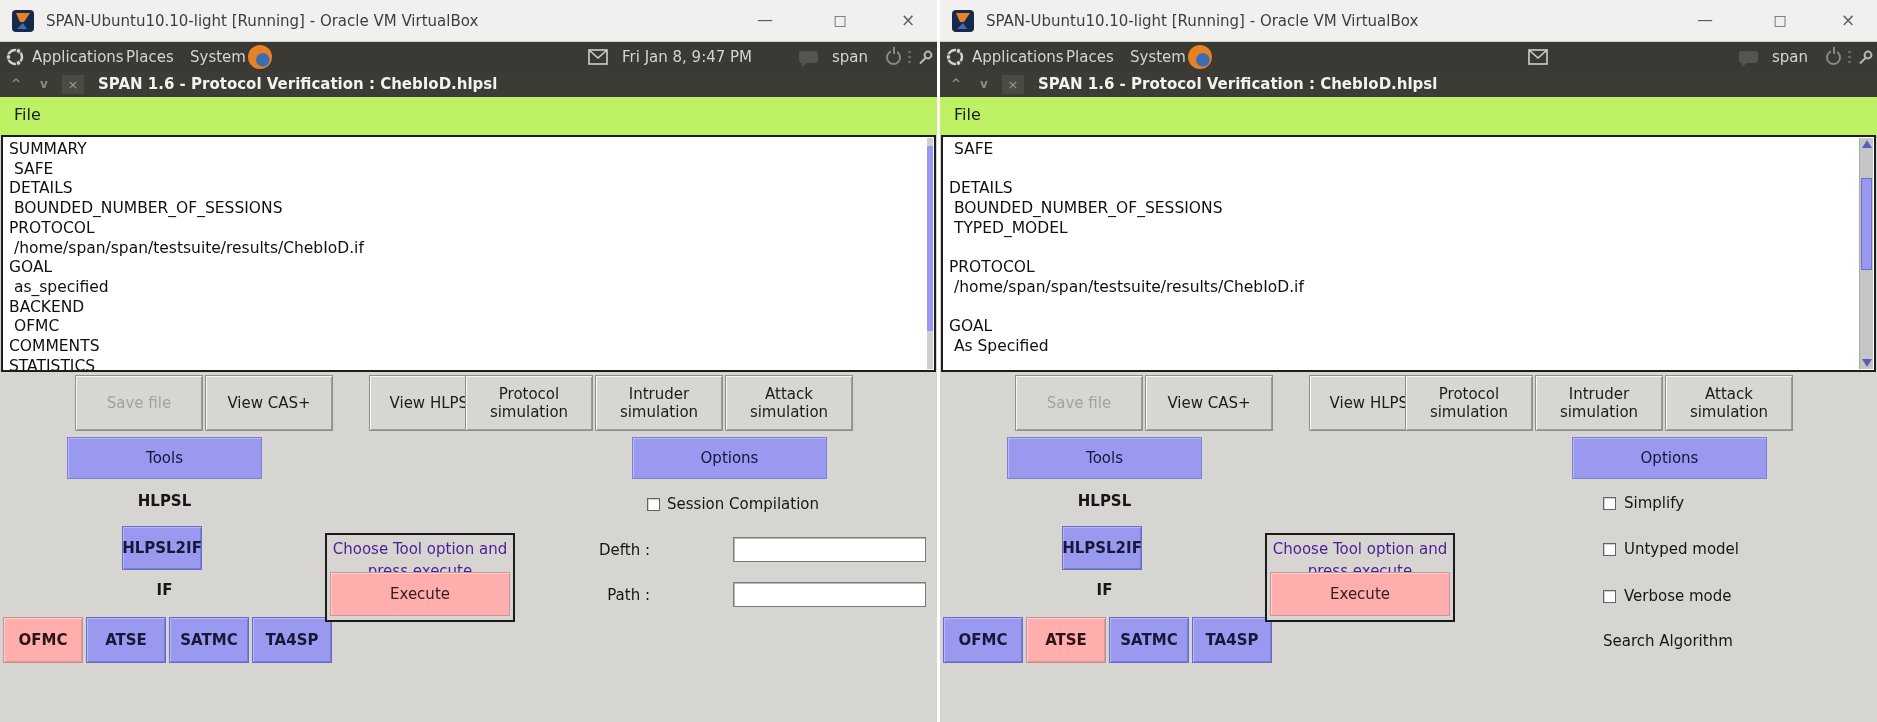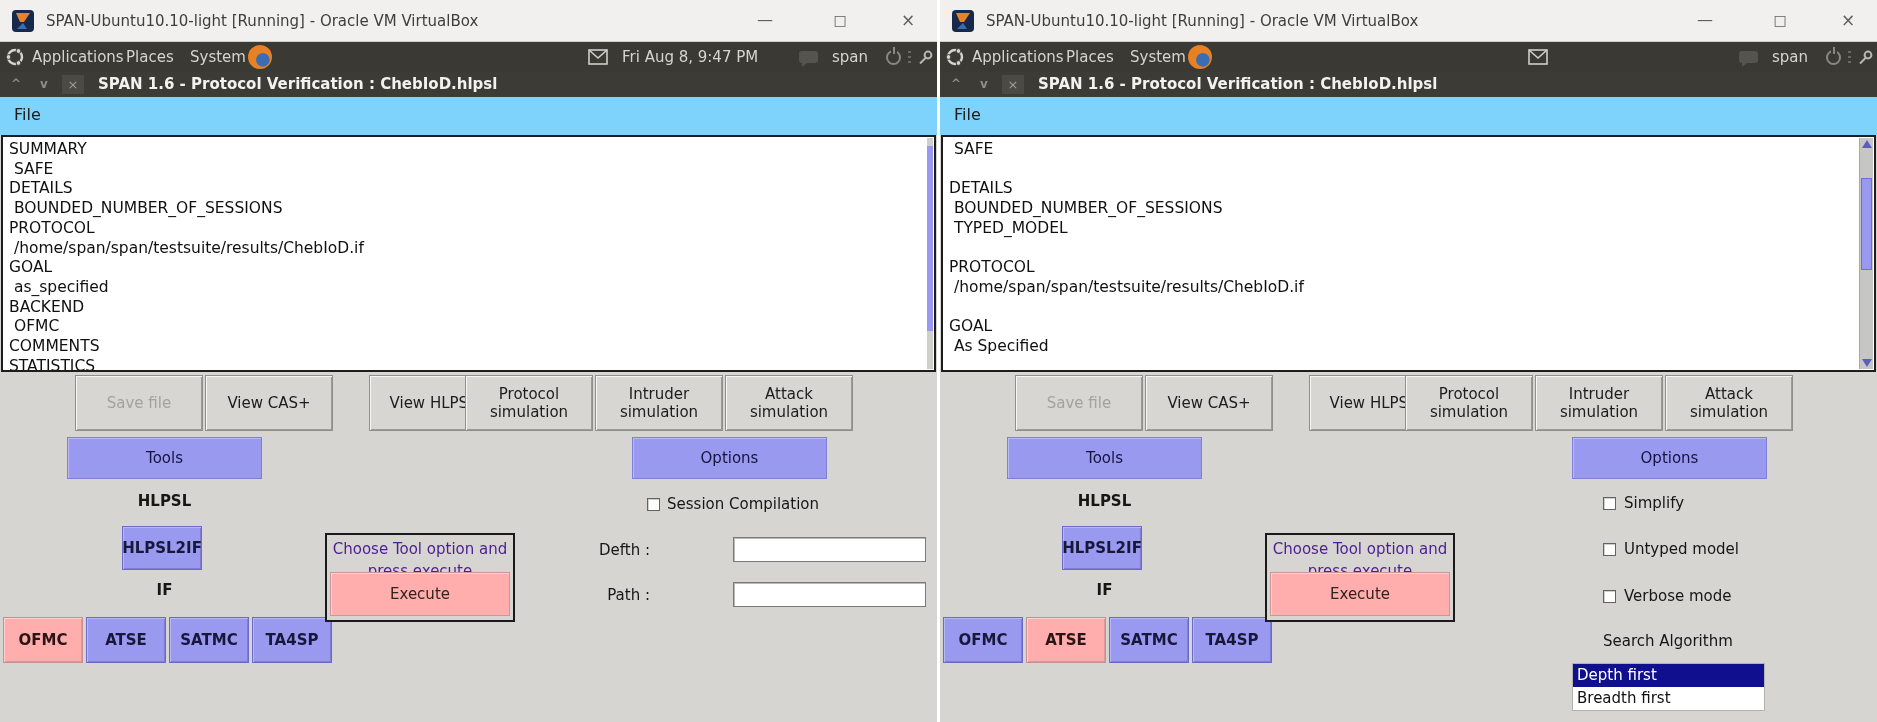--- a/index.html
+++ b/index.html
@@ -32,21 +32,21 @@
   .pin-icon { position:absolute; left:917px; top:6px; width:18px; height:18px; }
 
   
   .apptitle { position:absolute; left:0; right:0; top:72px; height:25px; background:#3c3b36; }
   .shade { position:absolute; top:0; width:24px; height:25px; text-align:center; line-height:25px; color:#8f8d88; font-size:12px; font-weight:bold; }
   .shade.up { left:4px; } .shade.dn { left:32px; }
   .closebox { position:absolute; left:62px; top:3px; width:22px; height:19px; background:#4b4a45; color:#a09e99; text-align:center; line-height:19px; font-size:13px; }
   .apptitle-text { position:absolute; left:98px; top:0; line-height:25px; font-weight:bold; font-size:15px; color:#f4f2ee; white-space:nowrap; }
 
   
-  .menubar { position:absolute; left:0; right:0; top:97px; height:38px; background:#7dd3fc; }
+  .menubar { position:absolute; left:0; right:0; top:97px; height:38px; background:#bef264; }
   .filemenu { position:absolute; left:10px; top:8px; font-size:16px; color:#1c1c1c; padding:0 4px; }
 
   
   .textarea { position:absolute; left:1px; right:1px; top:135px; height:237px; background:#ffffff; border:2px solid #1d1d1d; overflow:hidden; }
   .output { position:absolute; left:6px; top:3px; white-space:pre; font-size:15.5px; line-height:19.7px; color:#101010; }
   .sliver { position:absolute; right:1px; top:1px; bottom:1px; width:6px; background:#cfcfcc; }
   .sliver-thumb { position:absolute; left:0; right:0; top:8px; height:185px; background:#9a99f2; }
   .sbar { position:absolute; right:1px; top:1px; bottom:1px; width:14px; background:#c6c6c4; border-left:1px solid #a8a8a6; }
   .sbar-up { position:absolute; top:2px; left:2px; width:0; height:0; border-left:5px solid transparent; border-right:5px solid transparent; border-bottom:8px solid #5c5cc6; }
   .sbar-thumb { position:absolute; left:1px; right:1px; top:40px; height:92px; background:#9a99f2; border:1px solid #6e6ed2; }
@@ -120,21 +120,21 @@
         <circle cx="13.5" cy="16" r="2.4" fill="#d6d4cf" stroke="#3a3934" stroke-width="1"></circle>
       </svg>
       <span class="pitem" style="left:32px;">Applications</span>
       <span class="pitem" style="left:126px;">Places</span>
       <span class="pitem" style="left:190px;">System</span>
       <span class="ffx-icon"></span>
       <svg class="env-icon" viewBox="0 0 20 16">
         <rect x="1" y="1" width="18" height="14" fill="none" stroke="#cfcecb" stroke-width="1.6"></rect>
         <polyline points="1,1 10,9 19,1" fill="none" stroke="#cfcecb" stroke-width="1.6"></polyline>
       </svg>
-      <span class="pitem" style="left:622px;">Fri Aug 8, 9:47 PM</span>
+      <span class="pitem" style="left:622px;">Fri Jan 8, 9:47 PM</span>
       <span class="bubble-icon"></span>
       <span class="pitem" style="left:832px;">span</span>
       <span class="power-icon"></span>
       <span class="dots-icon"></span>
       <svg class="pin-icon" viewBox="0 0 18 18">
         <circle cx="11" cy="7" r="3.4" fill="none" stroke="#b9b7b2" stroke-width="2"></circle>
         <line x1="9" y1="9.5" x2="3" y2="15.5" stroke="#b9b7b2" stroke-width="2"></line>
       </svg>
     </div>
 
@@ -296,19 +296,15 @@
     </div>
 
     <div class="cb" style="left:663px; top:497px;"></div>
     <div class="cb-label" style="left:684px; top:494px;">Simplify</div>
     <div class="cb" style="left:663px; top:543px;"></div>
     <div class="cb-label" style="left:684px; top:540px;">Untyped model</div>
     <div class="cb" style="left:663px; top:590px;"></div>
     <div class="cb-label" style="left:684px; top:587px;">Verbose mode</div>
 
     <div class="search-lbl">Search Algorithm</div>
-    <div class="listbox">
-      <div class="lrow selected">Depth first</div>
-      <div class="lrow">Breadth first</div>
-    </div>
   </div>
 
 </div>
 
 </body></html>

